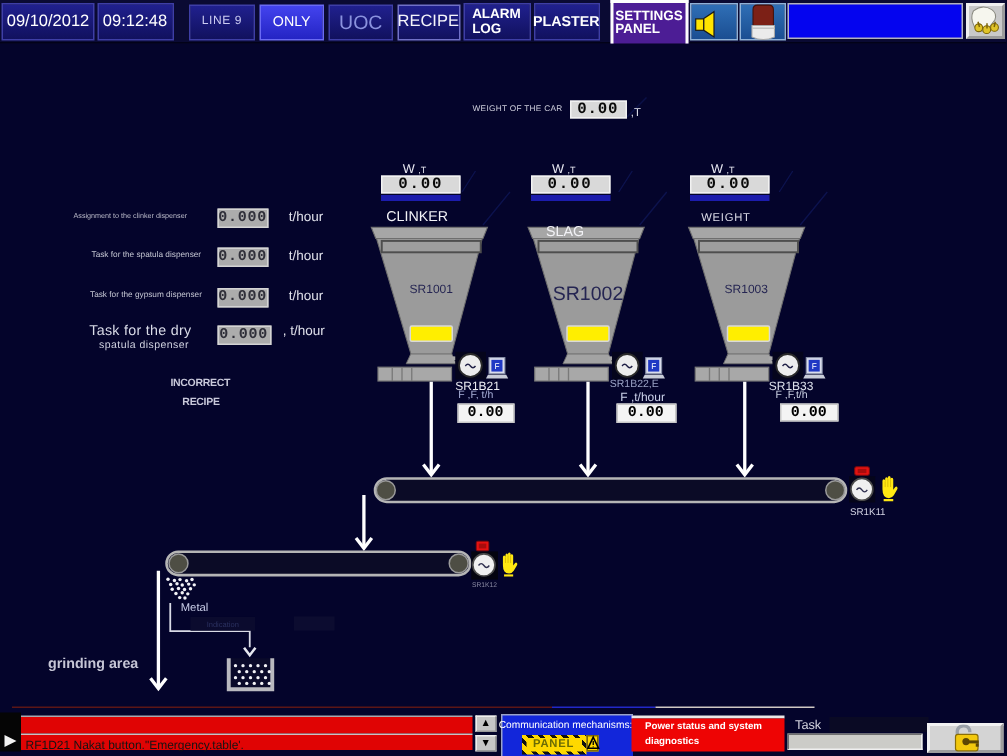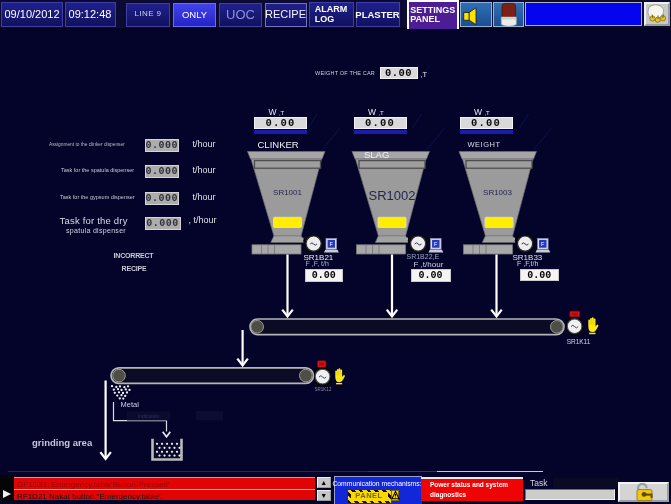--- a/index.html
+++ b/index.html
@@ -242,21 +242,20 @@
 <div class="t" style="left:32px;top:437px;font-size:9.5px;font-weight:bold;color:#c6c6d6;letter-spacing:0px">grinding area</div>
 
 <div class="ab" style="left:8px;top:470.8px;width:360px;height:1.6px;background:#5c1616"></div>
 <div class="ab" style="left:368px;top:470.8px;width:69px;height:1.6px;background:#2228c8"></div>
 <div class="ab" style="left:437px;top:470.8px;width:106px;height:1.6px;background:#cfc8c4"></div>
 
 <div class="ab" style="left:0;top:475px;width:14px;height:25.5px;background:#050505"></div>
 <div class="ab" style="left:2.5px;top:490px;width:0;height:0;border-left:8px solid #f2f2f2;border-top:4.5px solid transparent;border-bottom:4.5px solid transparent"></div>
 <div class="ab" style="left:14px;top:476.5px;width:300.5px;height:1.5px;background:#a8a8b0"></div>
 <div class="ab" style="left:14px;top:478px;width:300.5px;height:10.8px;background:#e00404"></div>
-<div class="t" style="left:17px;top:479.5px;font-size:8px;color:#8c0a0a">GF1D31: Emergency.table'Button-Pressed'</div>
 <div class="ab" style="left:14px;top:488.8px;width:300.5px;height:1px;background:#d0c0c0"></div>
 <div class="ab" style="left:14px;top:489.8px;width:300.5px;height:10.7px;background:#e00404"></div>
 <div class="t" style="left:17px;top:491.5px;font-size:8px;color:#141414">RF1D21 Nakat button."Emergency.table'.</div>
 
 <div class="ab" style="left:316.5px;top:477px;width:14.5px;height:11px;background:#c6c6c6;border:1px outset #eee;text-align:center;font-size:7px;line-height:9px;color:#000">▲</div>
 <div class="ab" style="left:316.5px;top:489.5px;width:14.5px;height:11px;background:#c6c6c6;border:1px outset #eee;text-align:center;font-size:7px;line-height:9px;color:#000">▼</div>
 
 <div class="ab" style="left:333.5px;top:475.5px;width:88px;height:28px;background:#1226da;border-top:1px solid #9aa2c8;border-left:1px solid #9aa2c8"></div>
 <div class="t" style="left:377px;top:479.5px;font-size:6.8px;color:#fff;transform:translateX(-50%)">Communication mechanisms:</div>
 <div class="ab" style="left:347.5px;top:489.8px;width:43px;height:13.5px;background:repeating-linear-gradient(45deg,#111 0,#111 2.5px,#ffd800 2.5px,#ffd800 5.5px)"></div>

